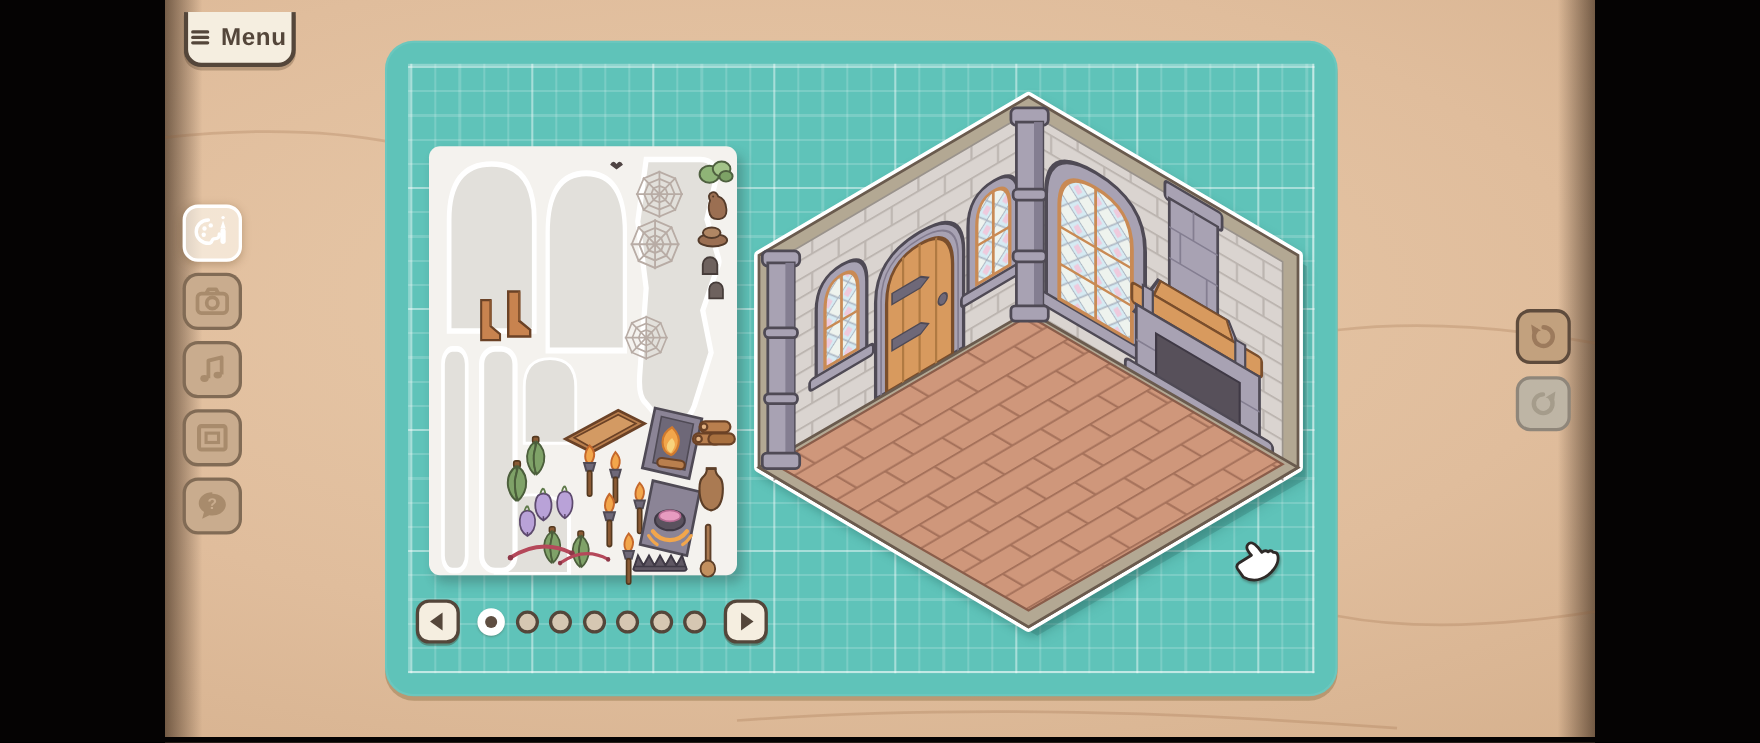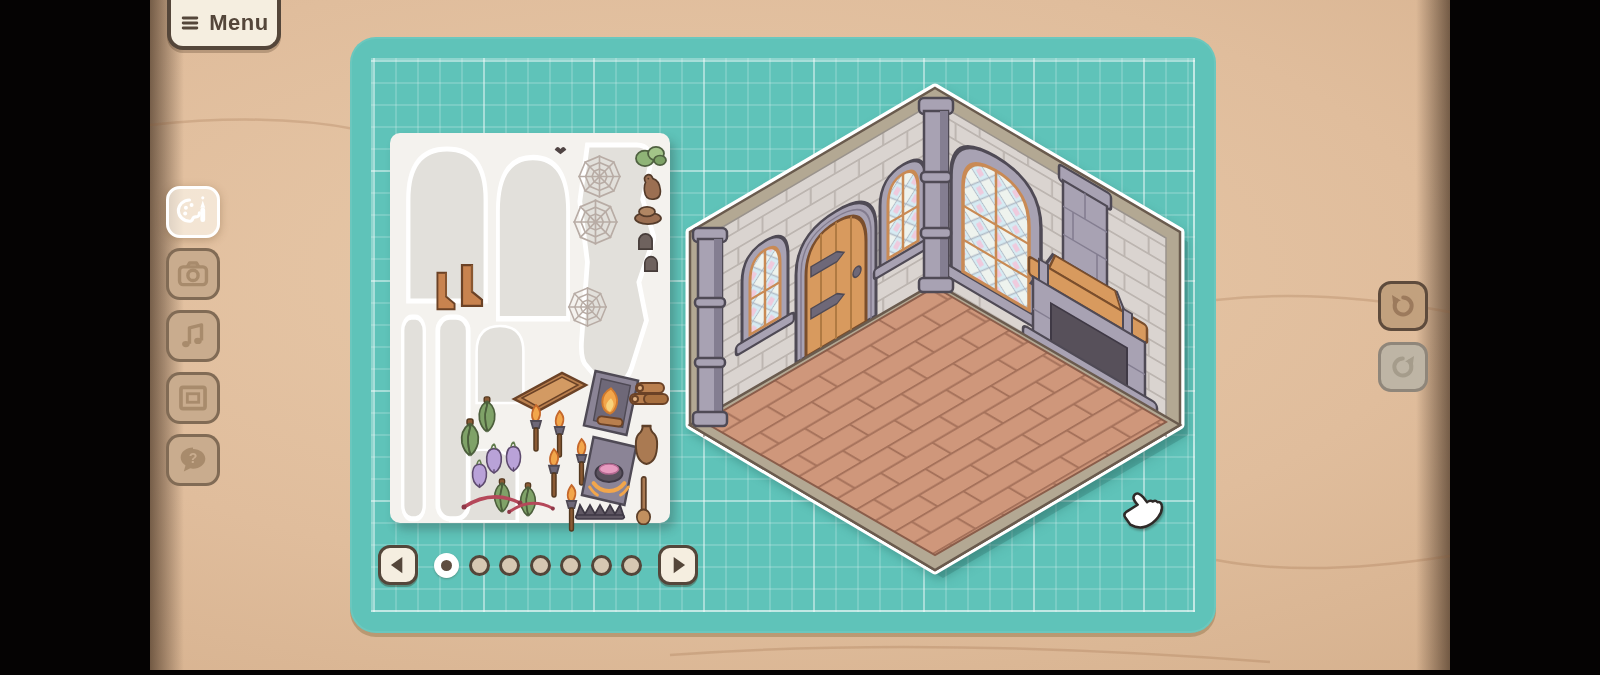--- a/index.html
+++ b/index.html
@@ -42,23 +42,23 @@
     box-sizing:border-box;display:flex;align-items:center;justify-content:center;color:var(--dark);
     box-shadow:0 2px 0 rgba(60,40,20,.35);cursor:pointer;}
   .pg-btn .ic{width:26px;height:26px;display:block;}
   .dots{display:flex;align-items:center;gap:9.5px;margin:0 7px;}
   .dot{width:21px;height:21px;border-radius:50%;background:#d6c7b2;border:3px solid var(--dark);box-sizing:border-box;cursor:pointer;}
   .dot.selected{width:25px;height:25px;background:#fff;border:none;display:flex;align-items:center;justify-content:center;
     box-shadow:0 1px 2px rgba(60,40,20,.3);}
   .dot.selected .core{width:11px;height:11px;border-radius:50%;background:#5f4e41;}
 
   
-  .menu-btn{position:absolute;left:167px;top:0;width:114px;height:50px;background:var(--cream);
+  .menu-btn{position:absolute;left:167px;top:11px;width:102px;height:50px;background:var(--cream);
     border:4px solid var(--dark);border-top:none;border-radius:0 0 16px 16px;box-sizing:border-box;
-    display:flex;align-items:center;justify-content:center;gap:8px;color:var(--dark);z-index:10;
+    display:flex;align-items:center;gap:8px;color:var(--dark);z-index:10;
     box-shadow:0 3px 0 rgba(60,40,20,.25);cursor:pointer;}
   .menu-btn .ic{width:22px;height:22px;}
   .menu-btn .lbl{font-size:22px;font-weight:bold;letter-spacing:.5px;}
 
   
   .tool-btn{position:absolute;left:166px;width:54px;height:52px;border-radius:14px;box-sizing:border-box;
     background:var(--btn_tan);border:3px solid rgba(90,72,56,.65);color:var(--btn_icon);
     display:flex;align-items:center;justify-content:center;z-index:10;cursor:pointer;}
   .tool-btn svg{width:34px;height:34px;}
   .tool-btn.active{background:rgba(255,253,246,.60);border:3px solid #fff;color:#fff;

